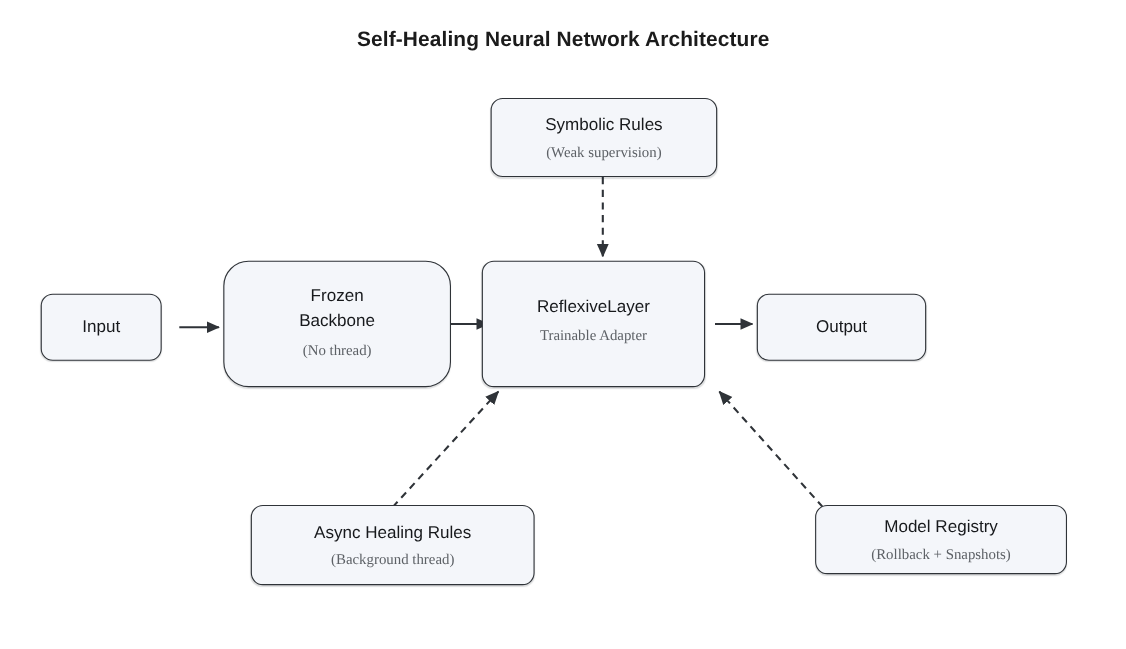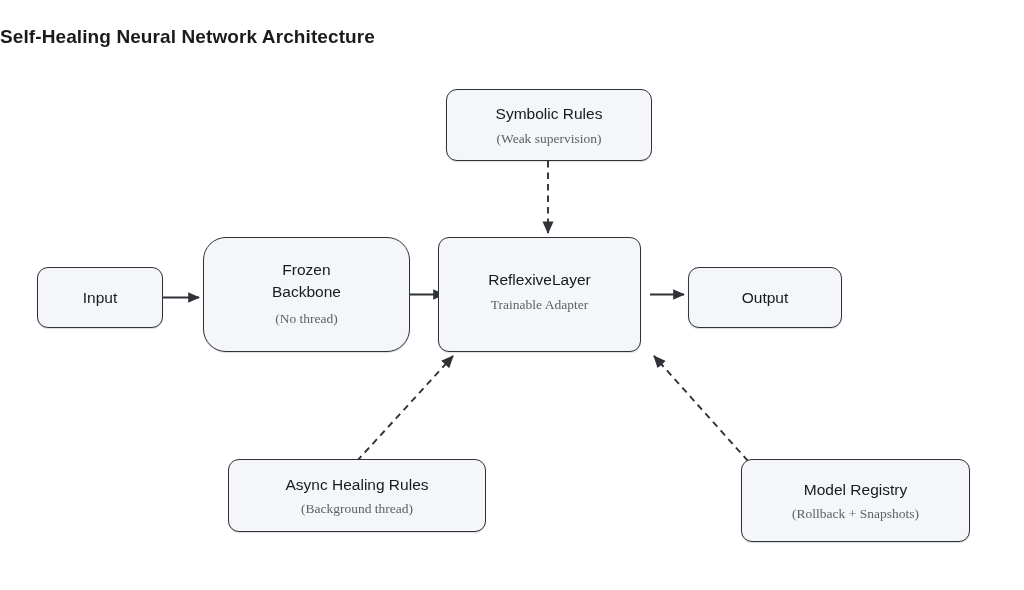--- a/index.html
+++ b/index.html
@@ -16,21 +16,21 @@
     width: 1024px;
     height: 590px;
     background: #ffffff;
     overflow: hidden;
   }
   #diagram-title {
     position: absolute;
     left: 0;
     top: 26px;
     width: 1024px;
-    text-align: left;
+    text-align: center;
     font-family: "Liberation Sans", sans-serif;
     font-size: 19px;
     font-weight: bold;
     color: #1b1b1b;
     letter-spacing: 0.1px;
   }
   #edges {
     position: absolute;
     left: 0;
     top: 0;
@@ -63,27 +63,27 @@
     font-size: 13.5px;
     color: #5d6166;
     text-align: center;
     margin-top: 3px;
     line-height: 1.3;
   }
   .node.simple .title {
     font-size: 15.5px;
   }
   
-  #node-input        { left: 37px;  top: 267px; width: 126px; height: 61px; }
+  #node-input        { left: 37px;  top: 267px; width: 110px; height: 61px; }
   #node-backbone     { left: 203px; top: 237px; width: 207px; height: 115px; border-radius: 23px; }
   #node-reflexive    { left: 438px; top: 237px; width: 203px; height: 115px; }
   #node-output       { left: 688px; top: 267px; width: 154px; height: 61px; }
   #node-symbolic     { left: 446px; top:  89px; width: 206px; height:  72px; }
   #node-async        { left: 228px; top: 459px; width: 258px; height:  73px; }
-  #node-registry     { left: 741px; top: 459px; width: 229px; height:  83px; }
+  #node-registry     { left: 741px; top: 459px; width: 229px; height:  63px; }
 
   #node-backbone .title { margin-top: -2px; }
   #node-backbone .subtitle { margin-top: 7px; }
   #node-reflexive .title { margin-top: -6px; }
   #node-reflexive .subtitle { margin-top: 5px; }
   #node-symbolic .subtitle { margin-top: 5px; }
   #node-async .subtitle { margin-top: 4px; }
   #node-registry .subtitle { margin-top: 4px; }
 </style>
 </head>

